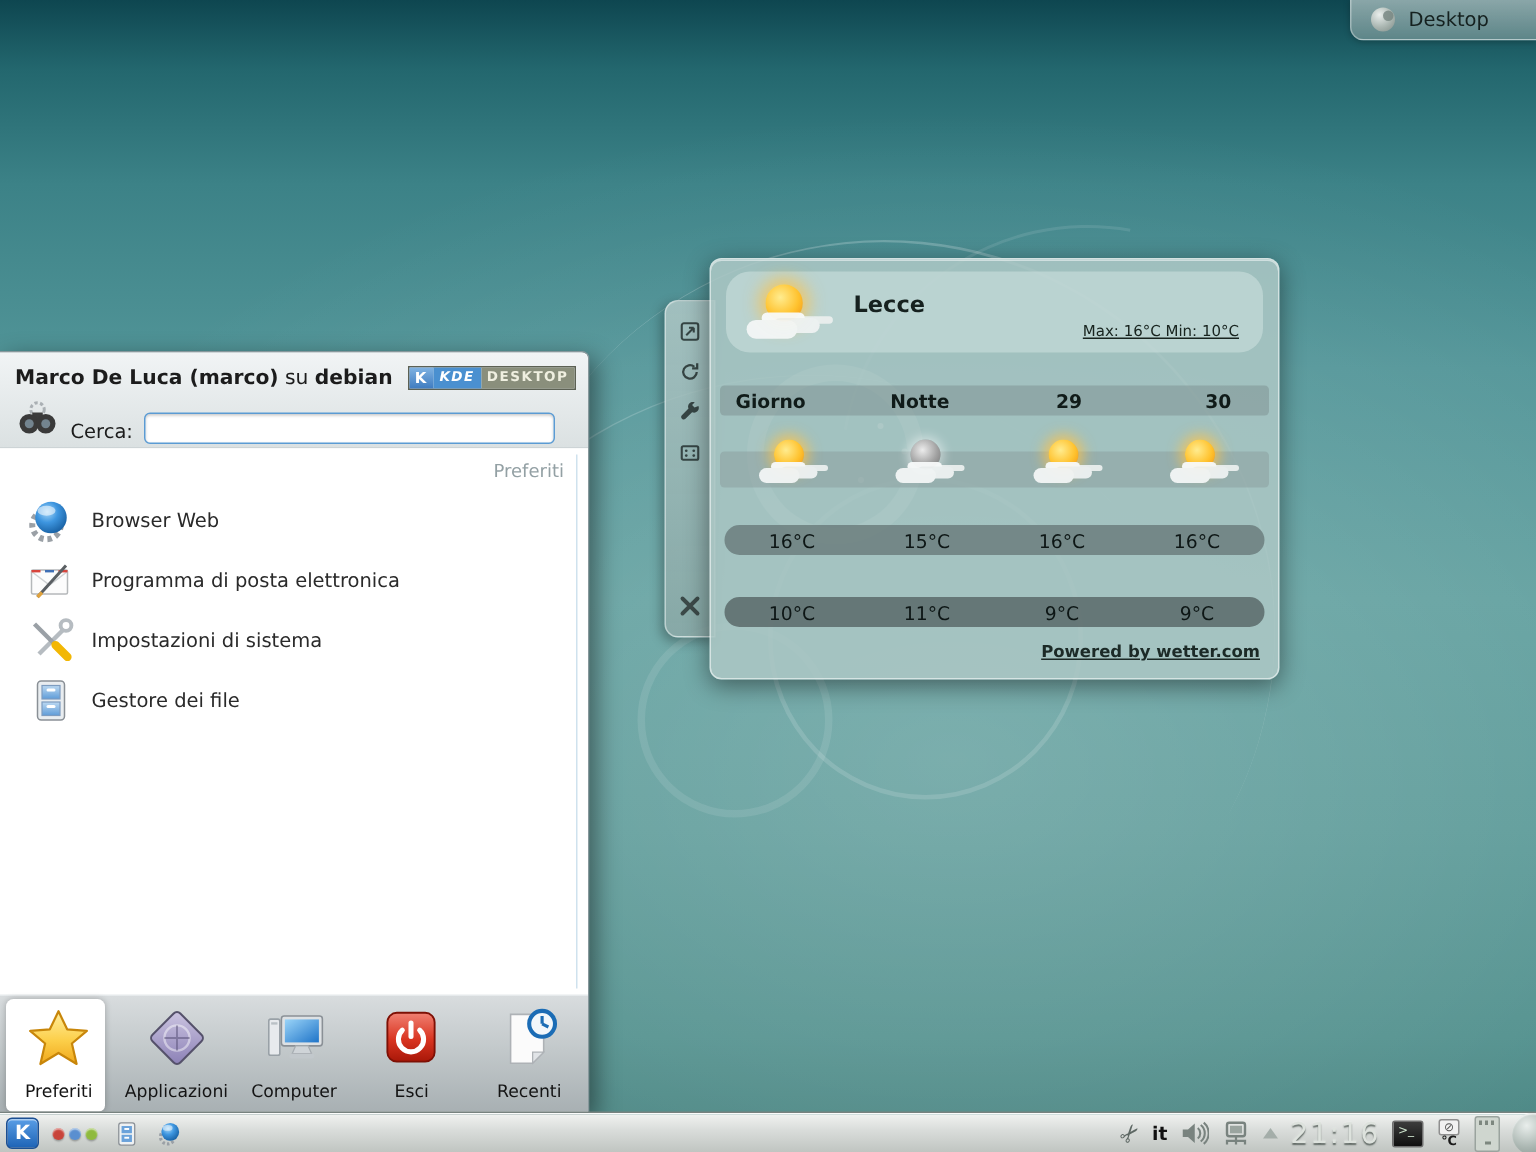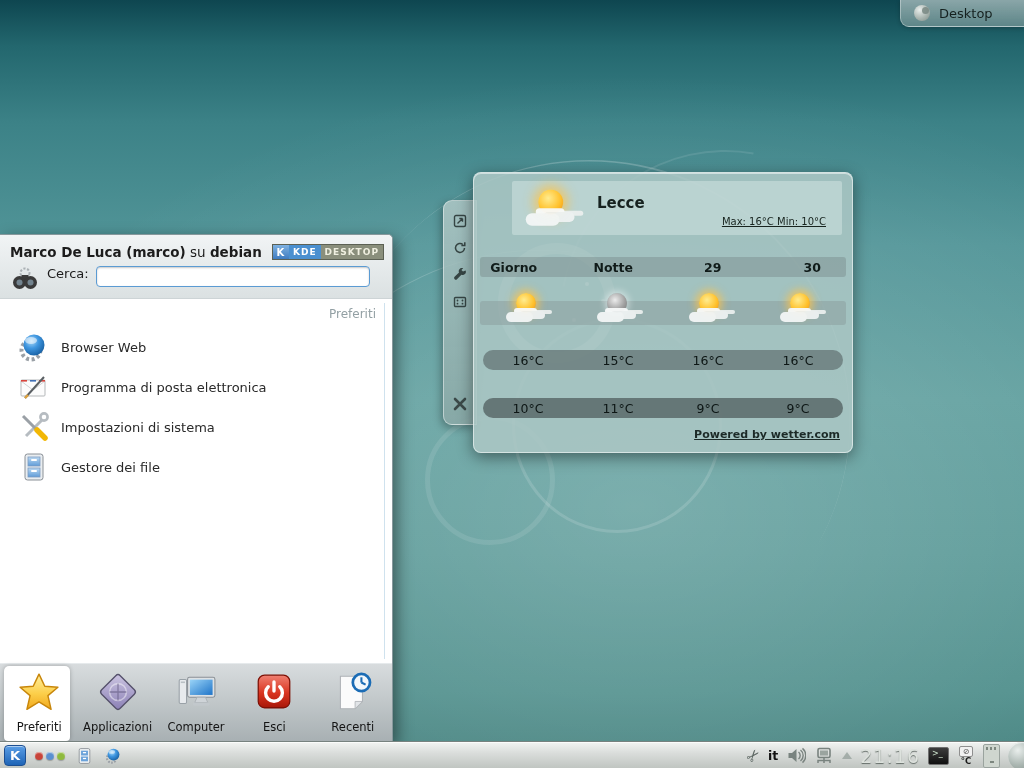--- a/index.html
+++ b/index.html
@@ -42,21 +42,21 @@
     display:flex; flex-direction:column; align-items:center; padding:12px 0 12px; gap:11px; }
   .hicon { width:16px; height:16px; display:flex; align-items:center; justify-content:center; cursor:pointer; }
   .hicon svg { display:block; }
   .hclose { margin-top:auto; }
 
   
   .weather { position:absolute; left:473px; top:172px; width:380px; height:281px; z-index:6;
     background:rgba(171,198,196,0.88); border:1px solid rgba(255,255,255,0.55); border-radius:8px;
     box-shadow:0 4px 16px rgba(0,0,0,0.45), inset 0 1px 0 rgba(255,255,255,0.5); }
   .w-header { position:absolute; left:10px; top:8px; right:10px; height:54px;
-    background:rgba(208,226,224,0.55); border-radius:2px;margin-left:28px; }
+    background:rgba(208,226,224,0.55); border-radius:16px; }
   .w-city { position:absolute; left:85px; top:13px; font-size:15px; font-weight:bold; color:#16211f; }
   .w-maxmin { position:absolute; right:16px; bottom:8px; font-size:10px; color:#18241f;text-decoration:underline; }
   .w-cols { position:absolute; left:6px; top:84px; right:6px; height:20px;
     background:rgba(128,148,148,0.55); border-radius:3px;
     display:grid; grid-template-columns:repeat(4,1fr); align-items:center; text-align:center;
     font-size:12.5px; font-weight:bold; color:#101b19;gap:32px; }
   .w-iconband { position:absolute; left:6px; top:128px; right:6px; height:24px;
     background:rgba(138,155,155,0.5); border-radius:3px; }
   .w-iconrow { position:absolute; left:6px; top:106px; right:6px; height:46px;
     display:grid; grid-template-columns:repeat(4,1fr); justify-items:center; align-items:end; }
@@ -87,23 +87,23 @@
     border-top-right-radius:5px; box-shadow:4px 5px 16px rgba(0,0,0,0.45); background:#fff; }
   .k-header { height:64px; background:linear-gradient(180deg,#f1f4f5,#dbe1e2);
     border-top-right-radius:5px; padding:6px 8px 0 10px; border-bottom:1px solid #cdd4d6; }
   .k-titlerow { display:flex; align-items:center; height:22px; }
   .k-title { font-size:13.5px; color:#1c1c1c; white-space:pre; }
   .k-title b { font-weight:bold; }
   .k-badge { margin-left:auto; display:flex; align-items:stretch; height:16px;
     border:1px solid #5c6154; font-size:9px; font-weight:bold; letter-spacing:1px; cursor:default; }
   .k-badge .bk { width:16px; background:linear-gradient(#7fb2e2,#3f7cc0); color:#fff;
     display:flex; align-items:center; justify-content:center; font-size:10px; }
-  .k-badge .bkde { background:#4a90d0; color:#fff; display:flex; align-items:center; padding:0 4px; }
+  .k-badge .bkde { background:#4a90d0; color:#fff; display:flex; align-items:center; padding:0 4px;font-style:italic; }
   .k-badge .bdesk { background:#8a8f7c; color:#efefe0; display:flex; align-items:center; padding:0 4px; }
-  .k-searchrow { display:flex; align-items:flex-start; gap:7px; margin-top:3px; }
+  .k-searchrow { display:flex; align-items:flex-end; gap:7px; margin-top:3px; }
   .k-search-label { font-size:13px; color:#1c1c1c; }
   .k-input { flex:1; margin-right:14px; height:21px; border:1px solid #5b9bd3; border-radius:4px;
     background:#fff; box-shadow:inset 0 1px 2px rgba(0,0,0,0.22); outline:none; padding:0 6px;
     font-size:12px; font-family:"DejaVu Sans", sans-serif; }
   .k-content { flex:1; background:#fff; position:relative; padding:6px 0 0 12px; }
   .k-section { position:absolute; right:16px; top:8px; font-size:12px; color:#93a0a4; }
   .k-scroll { position:absolute; right:7px; top:4px; bottom:4px; width:1px; background:#cfe2ee; }
   .k-list { margin-top:22px; }
   .k-item { display:flex; align-items:center; gap:11px; height:40px; cursor:pointer; padding-left:6px; }
   .k-item .ic { width:32px; height:32px; flex:0 0 32px; }

